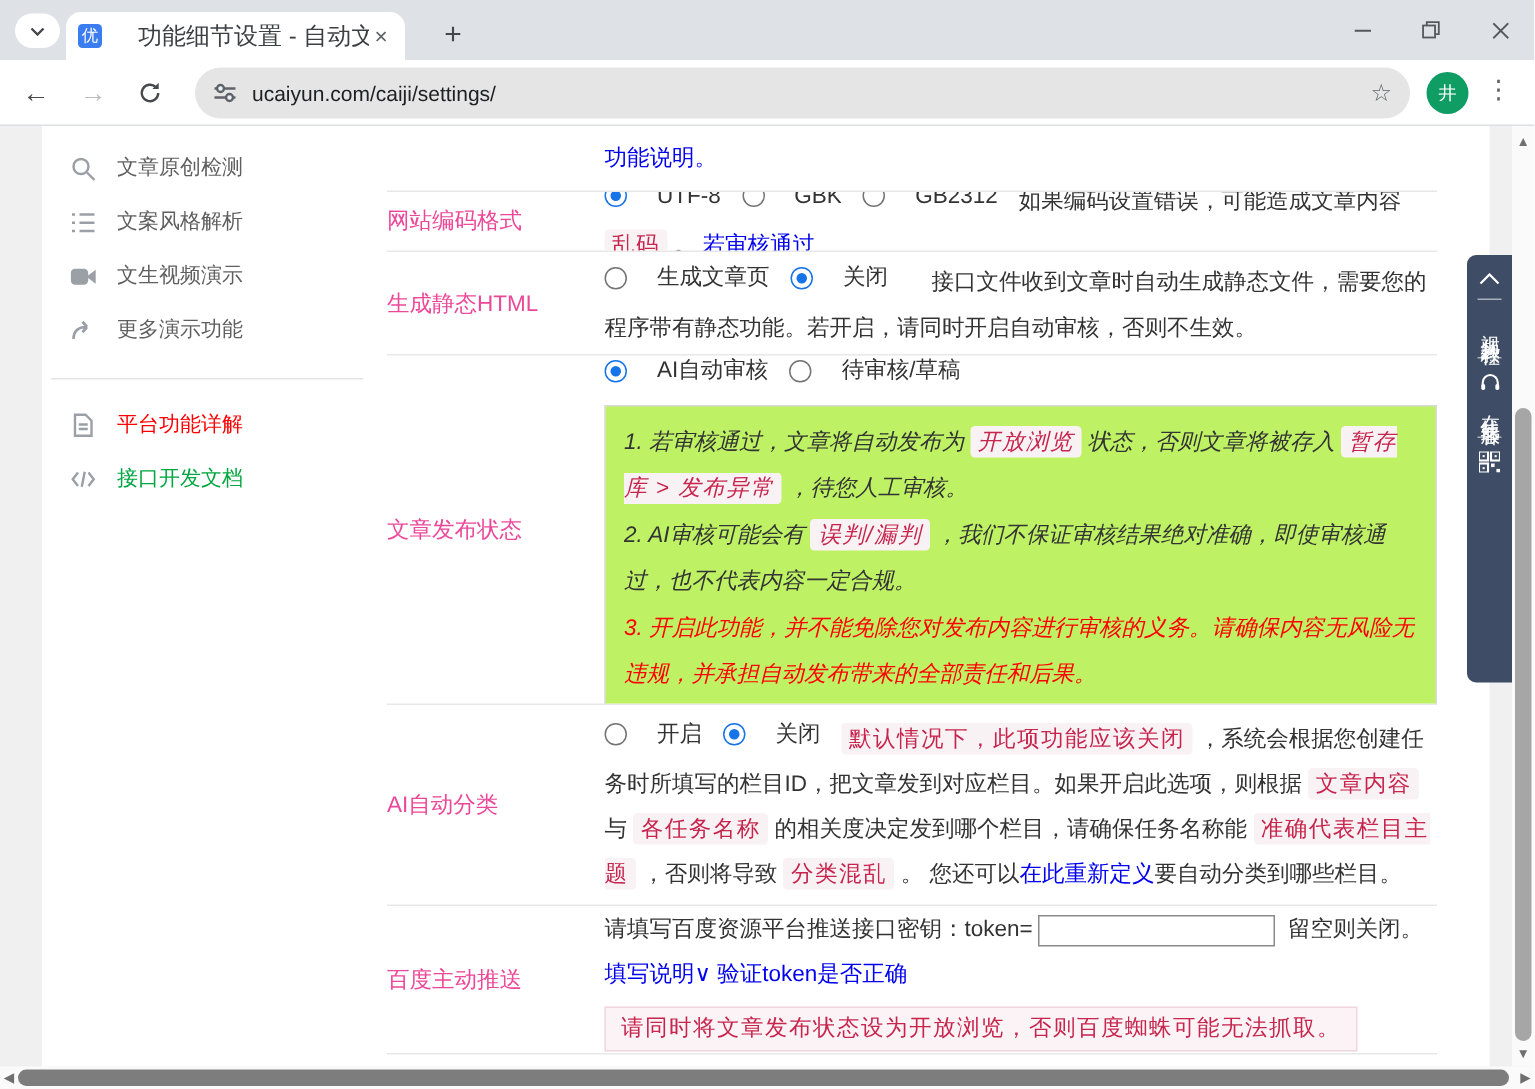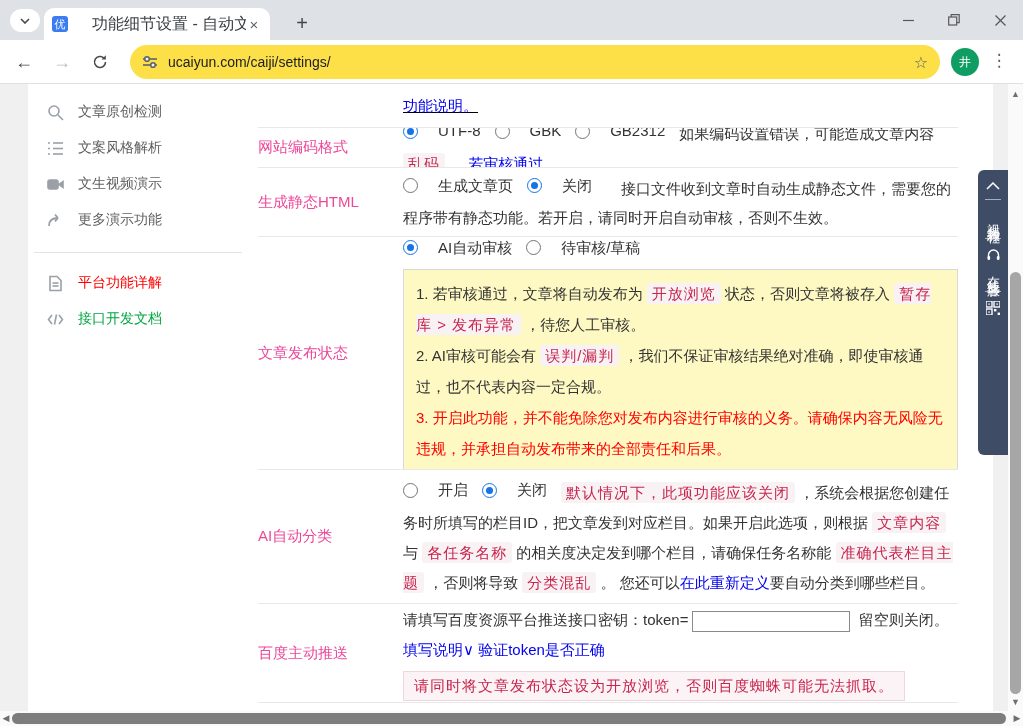--- a/index.html
+++ b/index.html
@@ -20,21 +20,21 @@
   .tab-close { flex:none; color:#5f6368; font-size:15px; width:16px; text-align:center; cursor:pointer; }
   .newtab { position:absolute; left:288px; top:10px; width:28px; height:28px; color:#44474a;
     font-size:20px; text-align:center; line-height:26px; }
   .win-controls { position:absolute; right:0; top:0; height:40px; display:flex; align-items:center; }
   .win-btn { width:46px; height:40px; display:flex; align-items:center; justify-content:center; color:#55585c; }
 
   .toolbar { position:absolute; top:40px; left:0; width:100%; height:44px; background:#fff;
     border-bottom:1px solid #dcdfe3; }
   .nav-ic { position:absolute; top:10px; width:24px; height:24px; display:flex;
     align-items:center; justify-content:center; font-size:18px; color:#46494d; }
-  .omnibox { position:absolute; left:130px; top:5px; width:810px; height:34px; background:#fde047;
+  .omnibox { position:absolute; left:130px; top:5px; width:810px; height:34px; background:#e5e5e5;
     border-radius:17px; display:flex; align-items:center; padding:0 12px; }
   .omni-url { flex:1; font-size:14px; color:#202124; margin-left:10px; }
   .star { flex:none; font-size:16px; color:#5f6368; }
   .avatar { position:absolute; right:44px; top:8px; width:28px; height:28px; border-radius:50%;
     background:#0f9d63; color:#fff; font-size:12px; line-height:28px; text-align:center; }
   .menu-dots { position:absolute; right:12px; top:10px; font-size:17px; color:#5f6368; width:24px;
     text-align:center; }
 
   
   .viewport { position:absolute; top:84px; left:0; width:1023px; height:642px; background:#f0f0f0; overflow:hidden; }
@@ -44,40 +44,40 @@
   .sidebar { position:absolute; left:2px; top:10px; width:228px; }
   .side-item { display:flex; align-items:center; height:36px; padding-left:16px; cursor:pointer;text-align:center; }
   .side-item .ic { width:18px; height:18px; flex:none; display:flex; align-items:center;
     justify-content:center; color:#9aa0a6; }
   .side-item .lbl { margin-left:14px; font-size:14px; }
   .side-divider { border-top:1px solid #e3e3e3; margin:14px 16px 12px 4px; }
 
   
   #settings-table { position:absolute; left:230px; top:0; width:700px; }
   .srow { display:flex; align-items:center; border-bottom:1px solid #e8e8e8; overflow:hidden; }
-  #settings-table .srow:nth-child(1){ height:44px;text-decoration:underline; }
+  #settings-table .srow:nth-child(1){ height:44px; }
   #settings-table .srow:nth-child(2){ height:40px; }
   #settings-table .srow:nth-child(3){ height:69px; }
   #settings-table .srow:nth-child(4){ height:233px; }
   #settings-table .srow:nth-child(5){ height:134px; }
   #settings-table .srow:nth-child(6){ height:99px; }
   .srow-label { flex:none; width:145px; font-size:15px; color:#ec4899; }
   .srow-content { flex:1; max-width:555px; font-size:15px; color:#333; }
   .para { line-height:30px; }
   .seg.plain { color:#333; }
   .seg.hl { color:#c7254e; background:#f9f2f4; padding:2px 5px; border-radius:3px; letter-spacing:1px; }
   .seg.link { color:#0000ee; cursor:pointer; }
   .seg.red { color:#ff0000; }
   .radio-item { display:inline-flex; align-items:center; margin-right:14px; cursor:pointer;gap:16px; }
   .radio { width:15px; height:15px; border-radius:50%; border:1px solid #737373; background:#fff;
     display:inline-block; position:relative; margin-right:4px; flex:none; }
   .radio.checked { border:1.5px solid #1673e8; }
   .radio.checked::after { content:""; position:absolute; left:50%; top:50%; width:7px; height:7px;
     margin:-3.5px 0 0 -3.5px; border-radius:50%; background:#1673e8; }
-  .notes-box { border:1px solid #d9d9d9; background:#fef9c3; padding:8px 12px; margin-top:4px; }
+  .notes-box { border:1px solid #d9d9d9; background:#bef264; padding:8px 12px; margin-top:4px;font-style:italic; }
   .notes-box .para { line-height:31px; }
   .warn-box { display:inline-block; border:1px solid #efd7dd; background:#fbf3f5; color:#c7254e;
     padding:2px 10px; margin-top:6px; line-height:24px; letter-spacing:1px; }
   .token-input { width:158px; height:21px; border:1px solid #8a8a8a; background:#fff;
     vertical-align:middle; margin:0 4px; font-size:13px; padding:0 4px; }
 
   
   .side-widget { position:absolute; left:978px; top:86px; width:30px; height:285px; background:#3e4c66;
     border-radius:6px 0 0 6px; display:flex; flex-direction:column; align-items:center;
     padding:12px 0 10px; z-index:5; }

